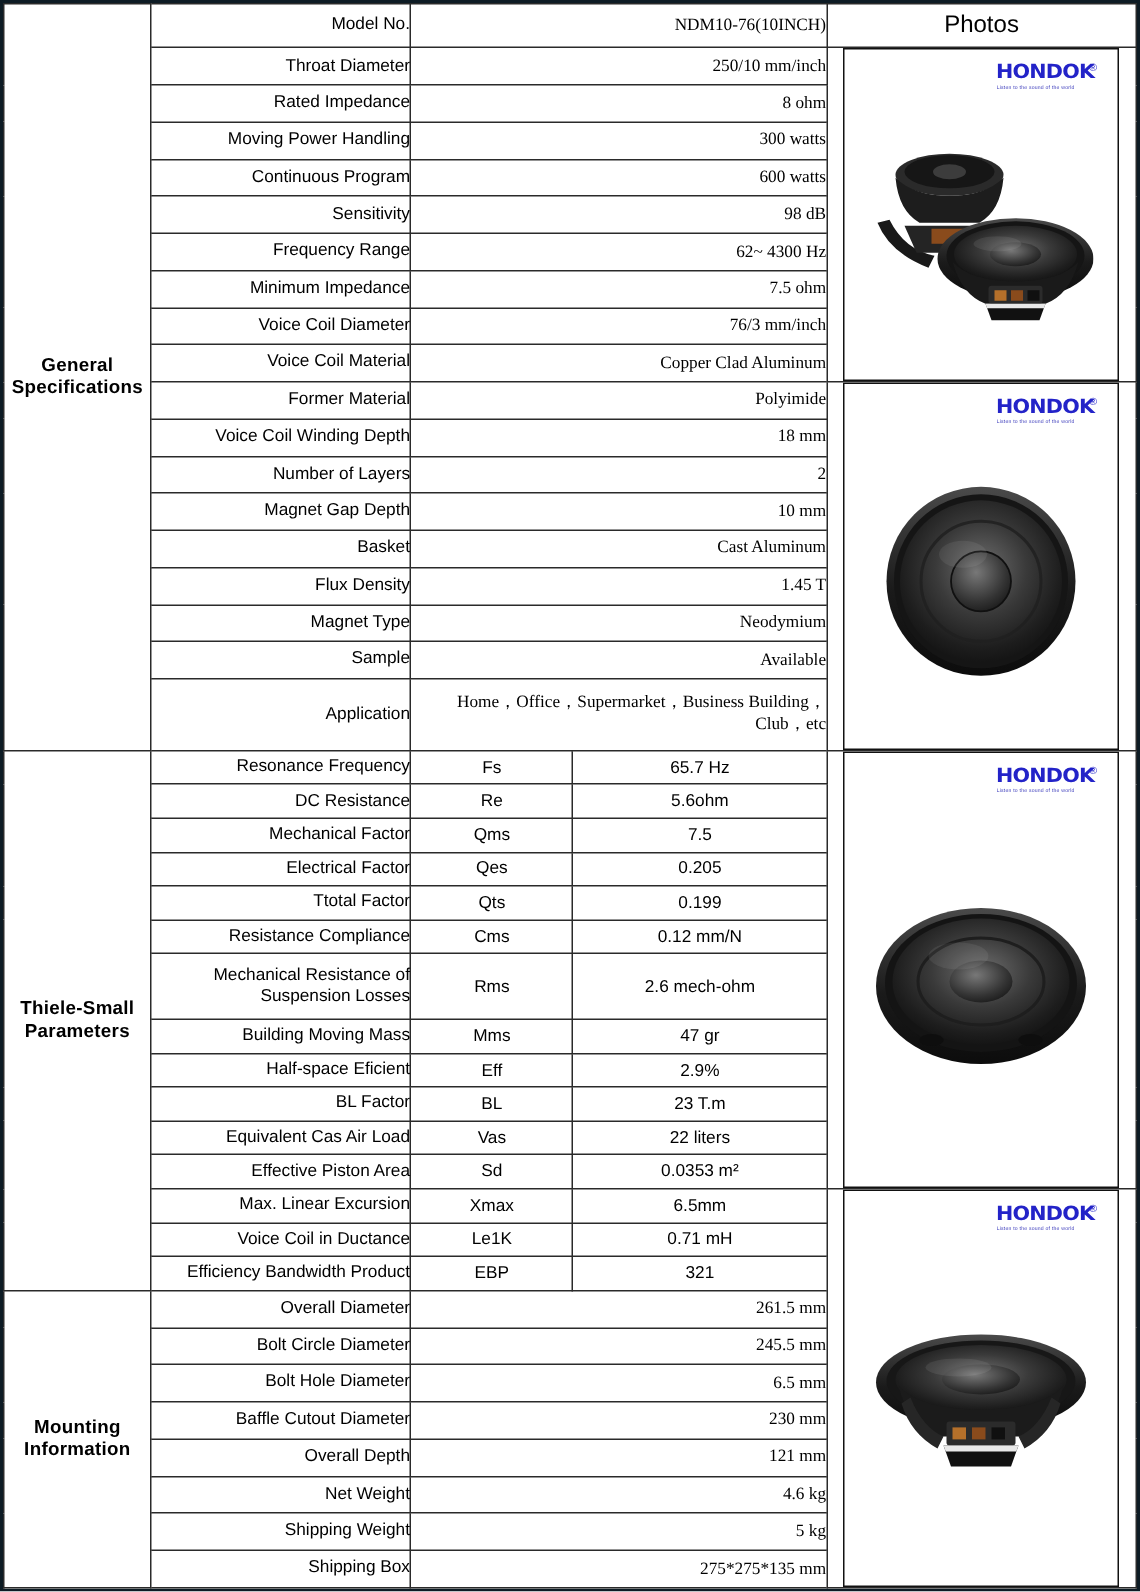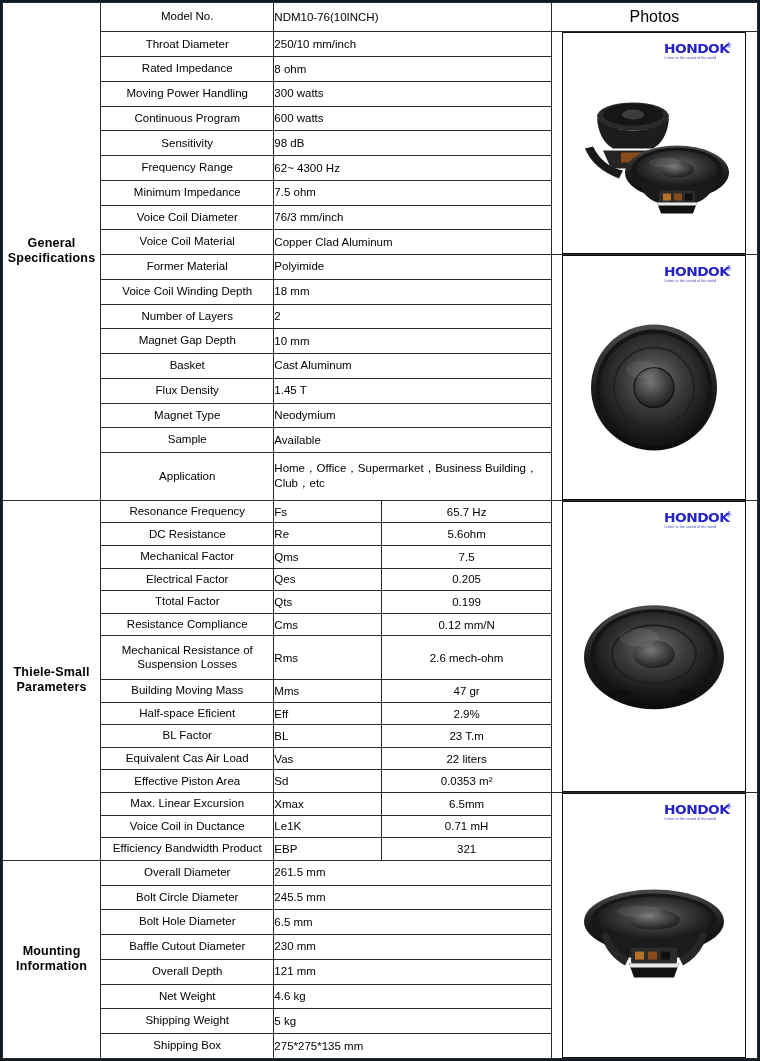--- a/index.html
+++ b/index.html
@@ -47,32 +47,33 @@
 
   .section-cell {
     text-align: center;
     font-weight: bold;
     font-size: 12.5px;
     line-height: 1.25;
     letter-spacing: 0.2px;
     margin-left: 27px;
   }
   .label-cell {
-    text-align: center;
+    text-align: right;
     padding-left: 6px;
     line-height: 1.18;
     font-size: 11.5px;
   }
   .value-cell {
-    text-align: left;
+    text-align: right;
     font-size: 11.5px;
     line-height: 1.3;
+    font-family: Liberation Serif, serif;
   }
   .sym-cell {
-    text-align: left;
+    text-align: center;
     font-size: 11.5px;
   }
   .val-left {
     text-align: center;
     padding-left: 16px;
     font-size: 11.5px;
   }
   .photos-head {
     text-align: center;
     font-size: 16px;

